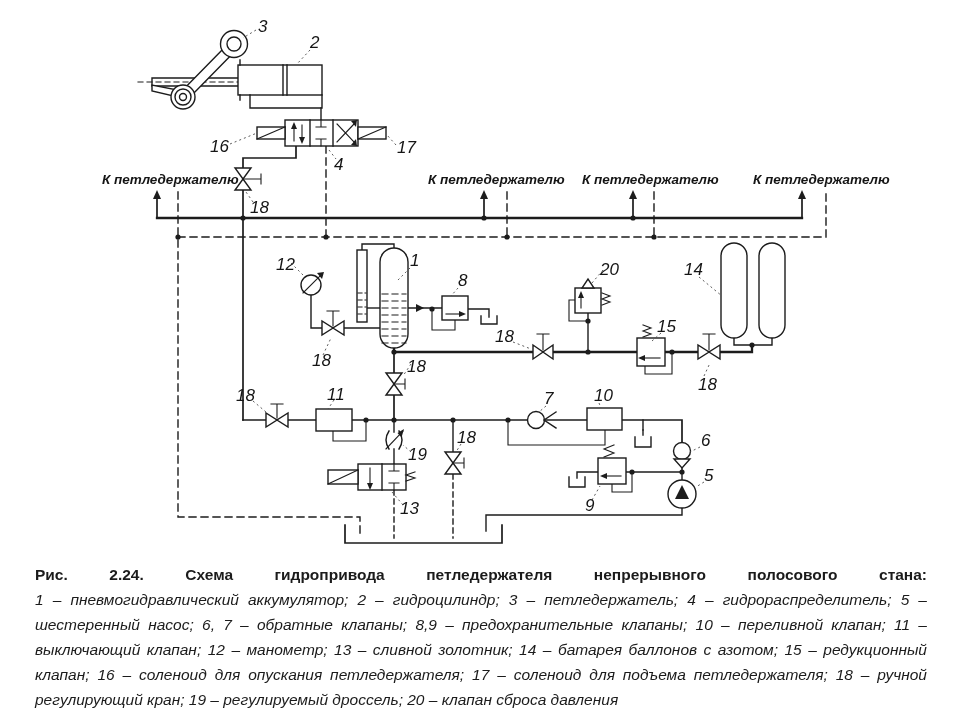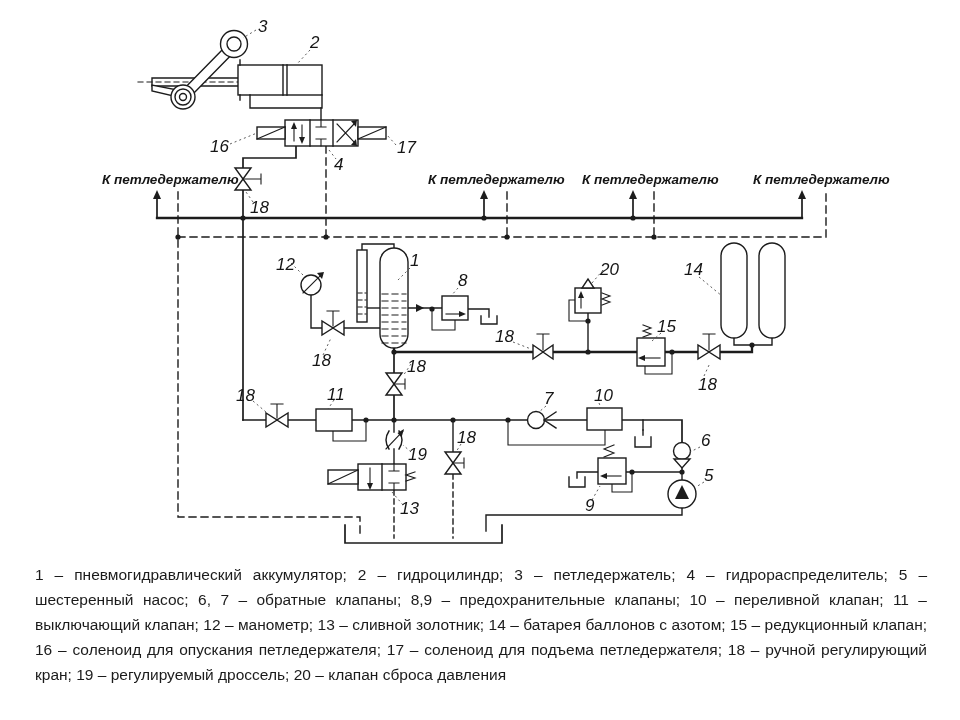--- a/index.html
+++ b/index.html
@@ -14,21 +14,21 @@
   .dsh2{stroke-dasharray:5 4;}
   .sym{fill:#fff;stroke:#1c1c1c;stroke-width:1.4;}
   .blk{fill:#1c1c1c;stroke:none;}
   .jdot{fill:#1c1c1c;stroke:none;}
   .leader{stroke:#4a4a4a;stroke-width:0.9;fill:none;stroke-dasharray:2 3;}
   .lbl{font:italic 17px "Liberation Sans",sans-serif;fill:#151515;}
   .port{font:italic bold 13.5px "Liberation Sans",sans-serif;fill:#151515;}
   .caption{position:absolute;left:35px;top:562px;width:892px;color:#1b1b1b;
            font-size:15.5px;line-height:25px;}
   .cap-title{font-weight:bold;text-align:justify;text-align-last:justify;}
-  .cap-body{text-align:justify;}
+  .cap-body{text-align:justify;font-style:italic;}
 </style>
 </head>
 <body>
 
 <div id="page">
 <svg width="960" height="720" viewBox="0 0 960 720">
 
   <g>
 
     <path class="ln med" d="M296,146 V158 H243 V168"></path>
@@ -368,15 +368,16 @@
 
   <g>
     <text class="port" x="102" y="184">К петледержателю</text>
     <text class="port" x="428" y="184">К петледержателю</text>
     <text class="port" x="582" y="184">К петледержателю</text>
     <text class="port" x="753" y="184">К петледержателю</text>
   </g>
 </svg>
 
 <div class="caption">
+  <div class="cap-title">Рис. 2.24. Схема гидропривода петледержателя непрерывного полосового стана:</div>
   <div class="cap-body">1 – пневмогидравлический аккумулятор; 2 – гидроцилиндр; 3 – петледержатель; 4 – гидрораспределитель; 5 – шестеренный насос; 6, 7 – обратные клапаны; 8,9 – предохранительные клапаны; 10 – переливной клапан; 11 – выключающий клапан; 12 – манометр; 13 – сливной золотник; 14 – батарея баллонов с азотом; 15 – редукционный клапан; 16 – соленоид для опускания петледержателя; 17 – соленоид для подъема петледержателя; 18 – ручной регулирующий кран; 19 – регулируемый дроссель; 20 – клапан сброса давления</div>
 </div>
 </div>
 
 </body></html>

